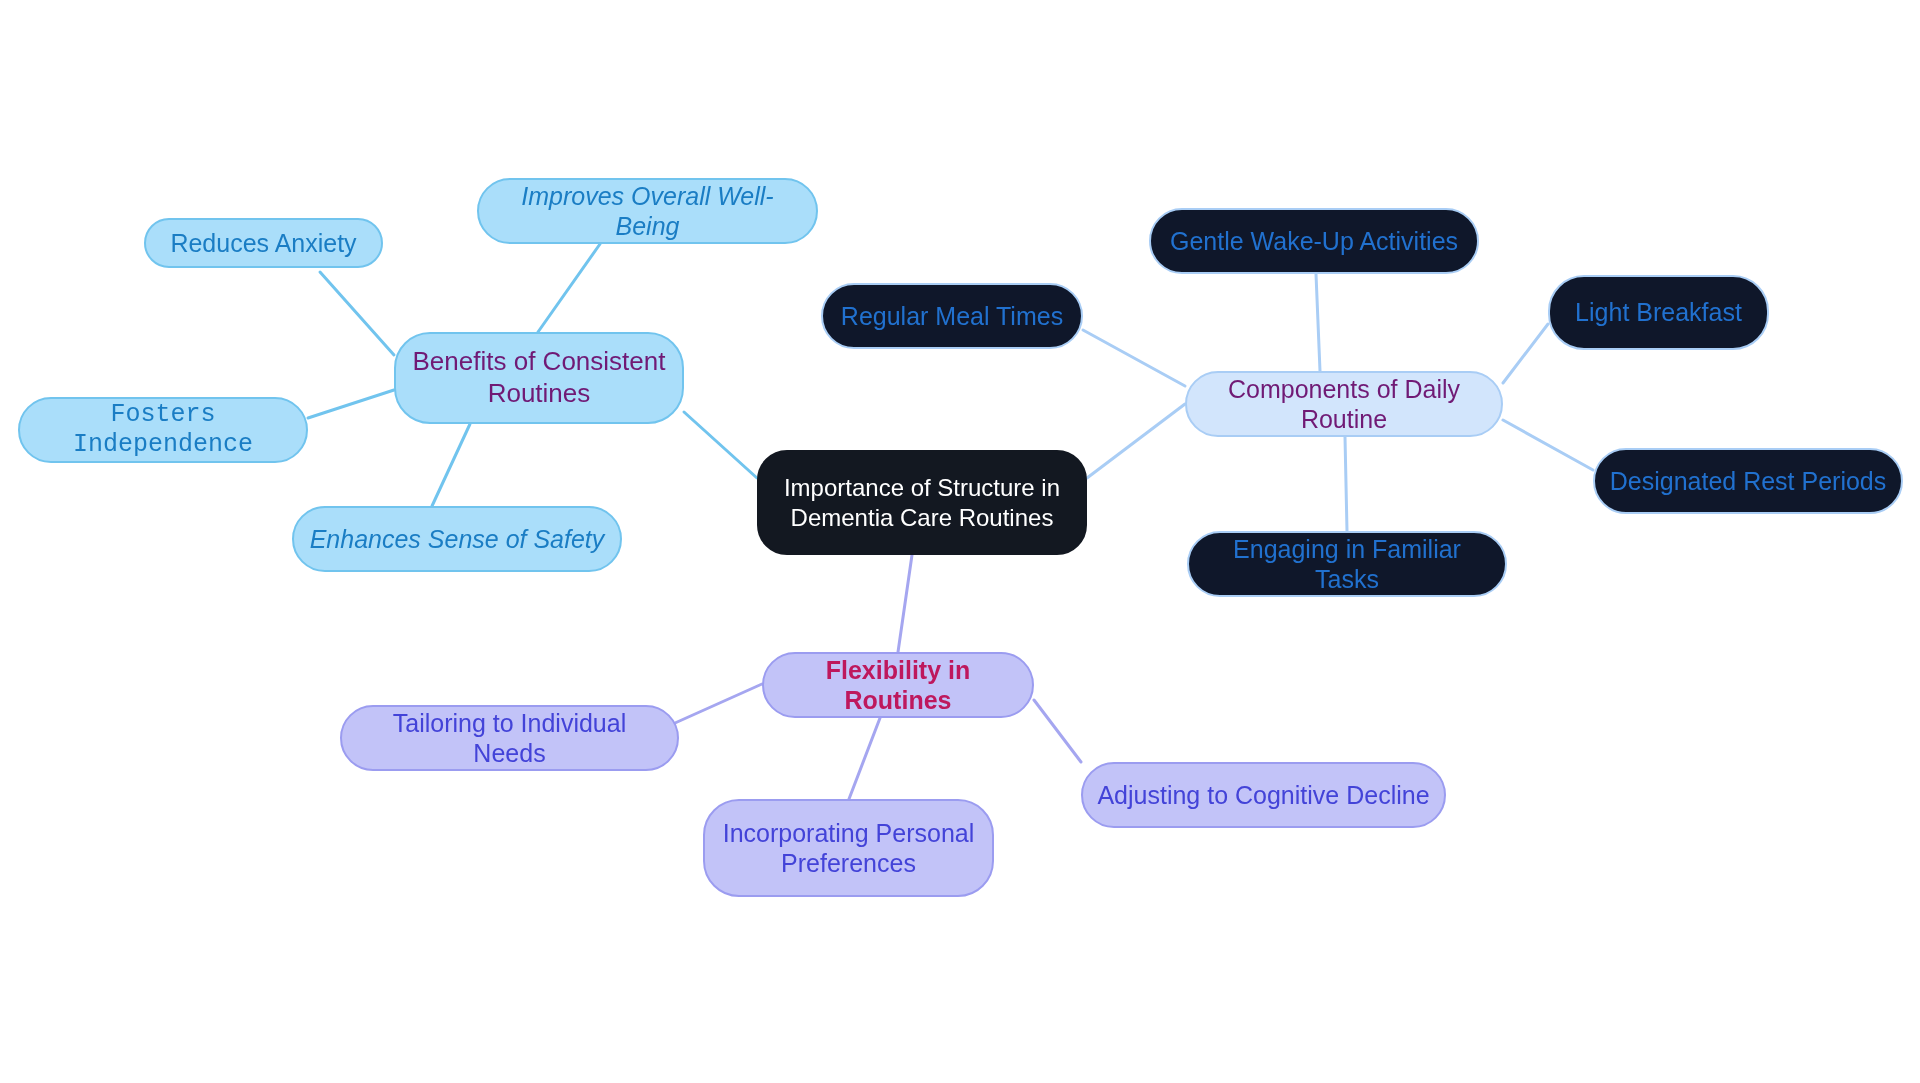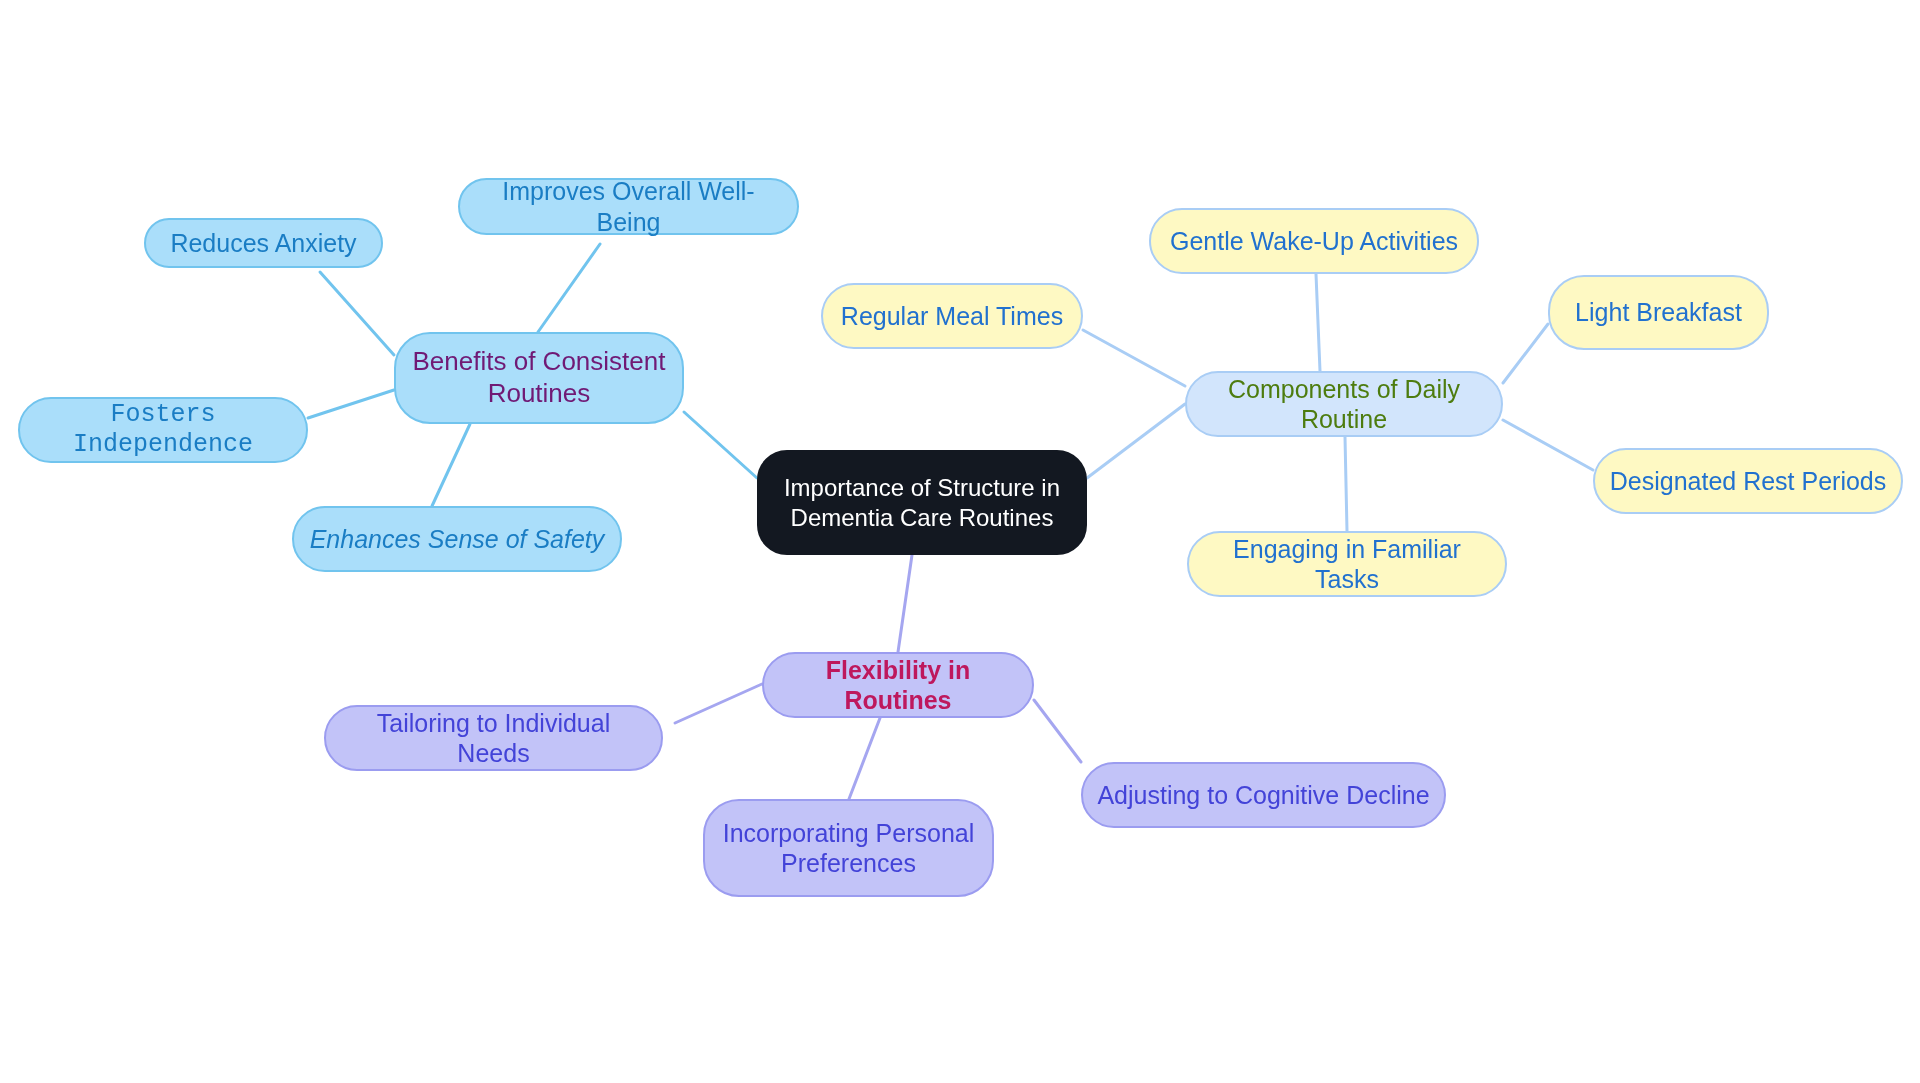--- a/index.html
+++ b/index.html
@@ -56,25 +56,25 @@
   }
   .node.leaf-blue {
     background: #aadefa;
     border-color: #71c4ee;
     color: #1a7dc4;
     font-size: 25px;
   }
   .node.branch-paleblue {
     background: #d2e5fc;
     border-color: #a9cdf5;
-    color: #4d7c0f;
+    color: #701a75;
     font-size: 25px;
   }
   .node.leaf-paleblue {
-    background: #fef9c3;
+    background: #0f172a;
     border-color: #a9cdf5;
     color: #2171cf;
     font-size: 25px;
   }
   .node.branch-purple {
     background: #c2c3f8;
     border-color: #9b9cf0;
     color: #be185d;
     font-size: 25px;
     font-weight: bold;
@@ -106,28 +106,28 @@
       <line x1="762" y1="684" x2="675" y2="723" stroke="#a5a6f0" stroke-width="3" stroke-linecap="round"></line>
       <line x1="880" y1="718" x2="849" y2="799" stroke="#a5a6f0" stroke-width="3" stroke-linecap="round"></line>
       <line x1="1034" y1="700" x2="1081" y2="762" stroke="#a5a6f0" stroke-width="3" stroke-linecap="round"></line>
     </svg>
   <div id="nodes">
       <div class="node root" style="left: 757px; top: 450px; width: 330px; height: 105px;">Importance of Structure in
 Dementia Care Routines</div>
       <div class="node branch-blue" style="left: 394px; top: 332px; width: 290px; height: 92px;">Benefits of Consistent
 Routines</div>
       <div class="node leaf-blue" style="left: 144px; top: 218px; width: 239px; height: 50px;">Reduces Anxiety</div>
-      <div class="node leaf-blue" style="left: 458px; top: 178px; width: 341px; height: 57px;">Improves Overall Well-Being</div>
+      <div class="node leaf-blue" style="left: 477px; top: 178px; width: 341px; height: 66px; font-style: italic;">Improves Overall Well-Being</div>
       <div class="node leaf-blue" style="left: 18px; top: 397px; width: 290px; height: 66px; font-family: Liberation Mono, monospace;">Fosters Independence</div>
       <div class="node leaf-blue" style="left: 292px; top: 506px; width: 330px; height: 66px; font-style: italic;">Enhances Sense of Safety</div>
       <div class="node branch-paleblue" style="left: 1185px; top: 371px; width: 318px; height: 66px;">Components of Daily Routine</div>
       <div class="node leaf-paleblue" style="left: 1149px; top: 208px; width: 330px; height: 66px;">Gentle Wake-Up Activities</div>
       <div class="node leaf-paleblue" style="left: 821px; top: 283px; width: 262px; height: 66px;">Regular Meal Times</div>
       <div class="node leaf-paleblue" style="left: 1548px; top: 275px; width: 221px; height: 75px;">Light Breakfast</div>
       <div class="node leaf-paleblue" style="left: 1593px; top: 448px; width: 310px; height: 66px;">Designated Rest Periods</div>
       <div class="node leaf-paleblue" style="left: 1187px; top: 531px; width: 320px; height: 66px;">Engaging in Familiar Tasks</div>
       <div class="node branch-purple" style="left: 762px; top: 652px; width: 272px; height: 66px;">Flexibility in Routines</div>
-      <div class="node leaf-purple" style="left: 324px; top: 705px; width: 339px; height: 66px;">Tailoring to Individual Needs</div>
+      <div class="node leaf-purple" style="left: 340px; top: 705px; width: 339px; height: 66px;">Tailoring to Individual Needs</div>
       <div class="node leaf-purple" style="left: 703px; top: 799px; width: 291px; height: 98px;">Incorporating Personal
 Preferences</div>
       <div class="node leaf-purple" style="left: 1081px; top: 750px; width: 365px; height: 66px; margin-top: 12px;">Adjusting to Cognitive Decline</div>
     </div>
 </div>
 
 </body></html>

